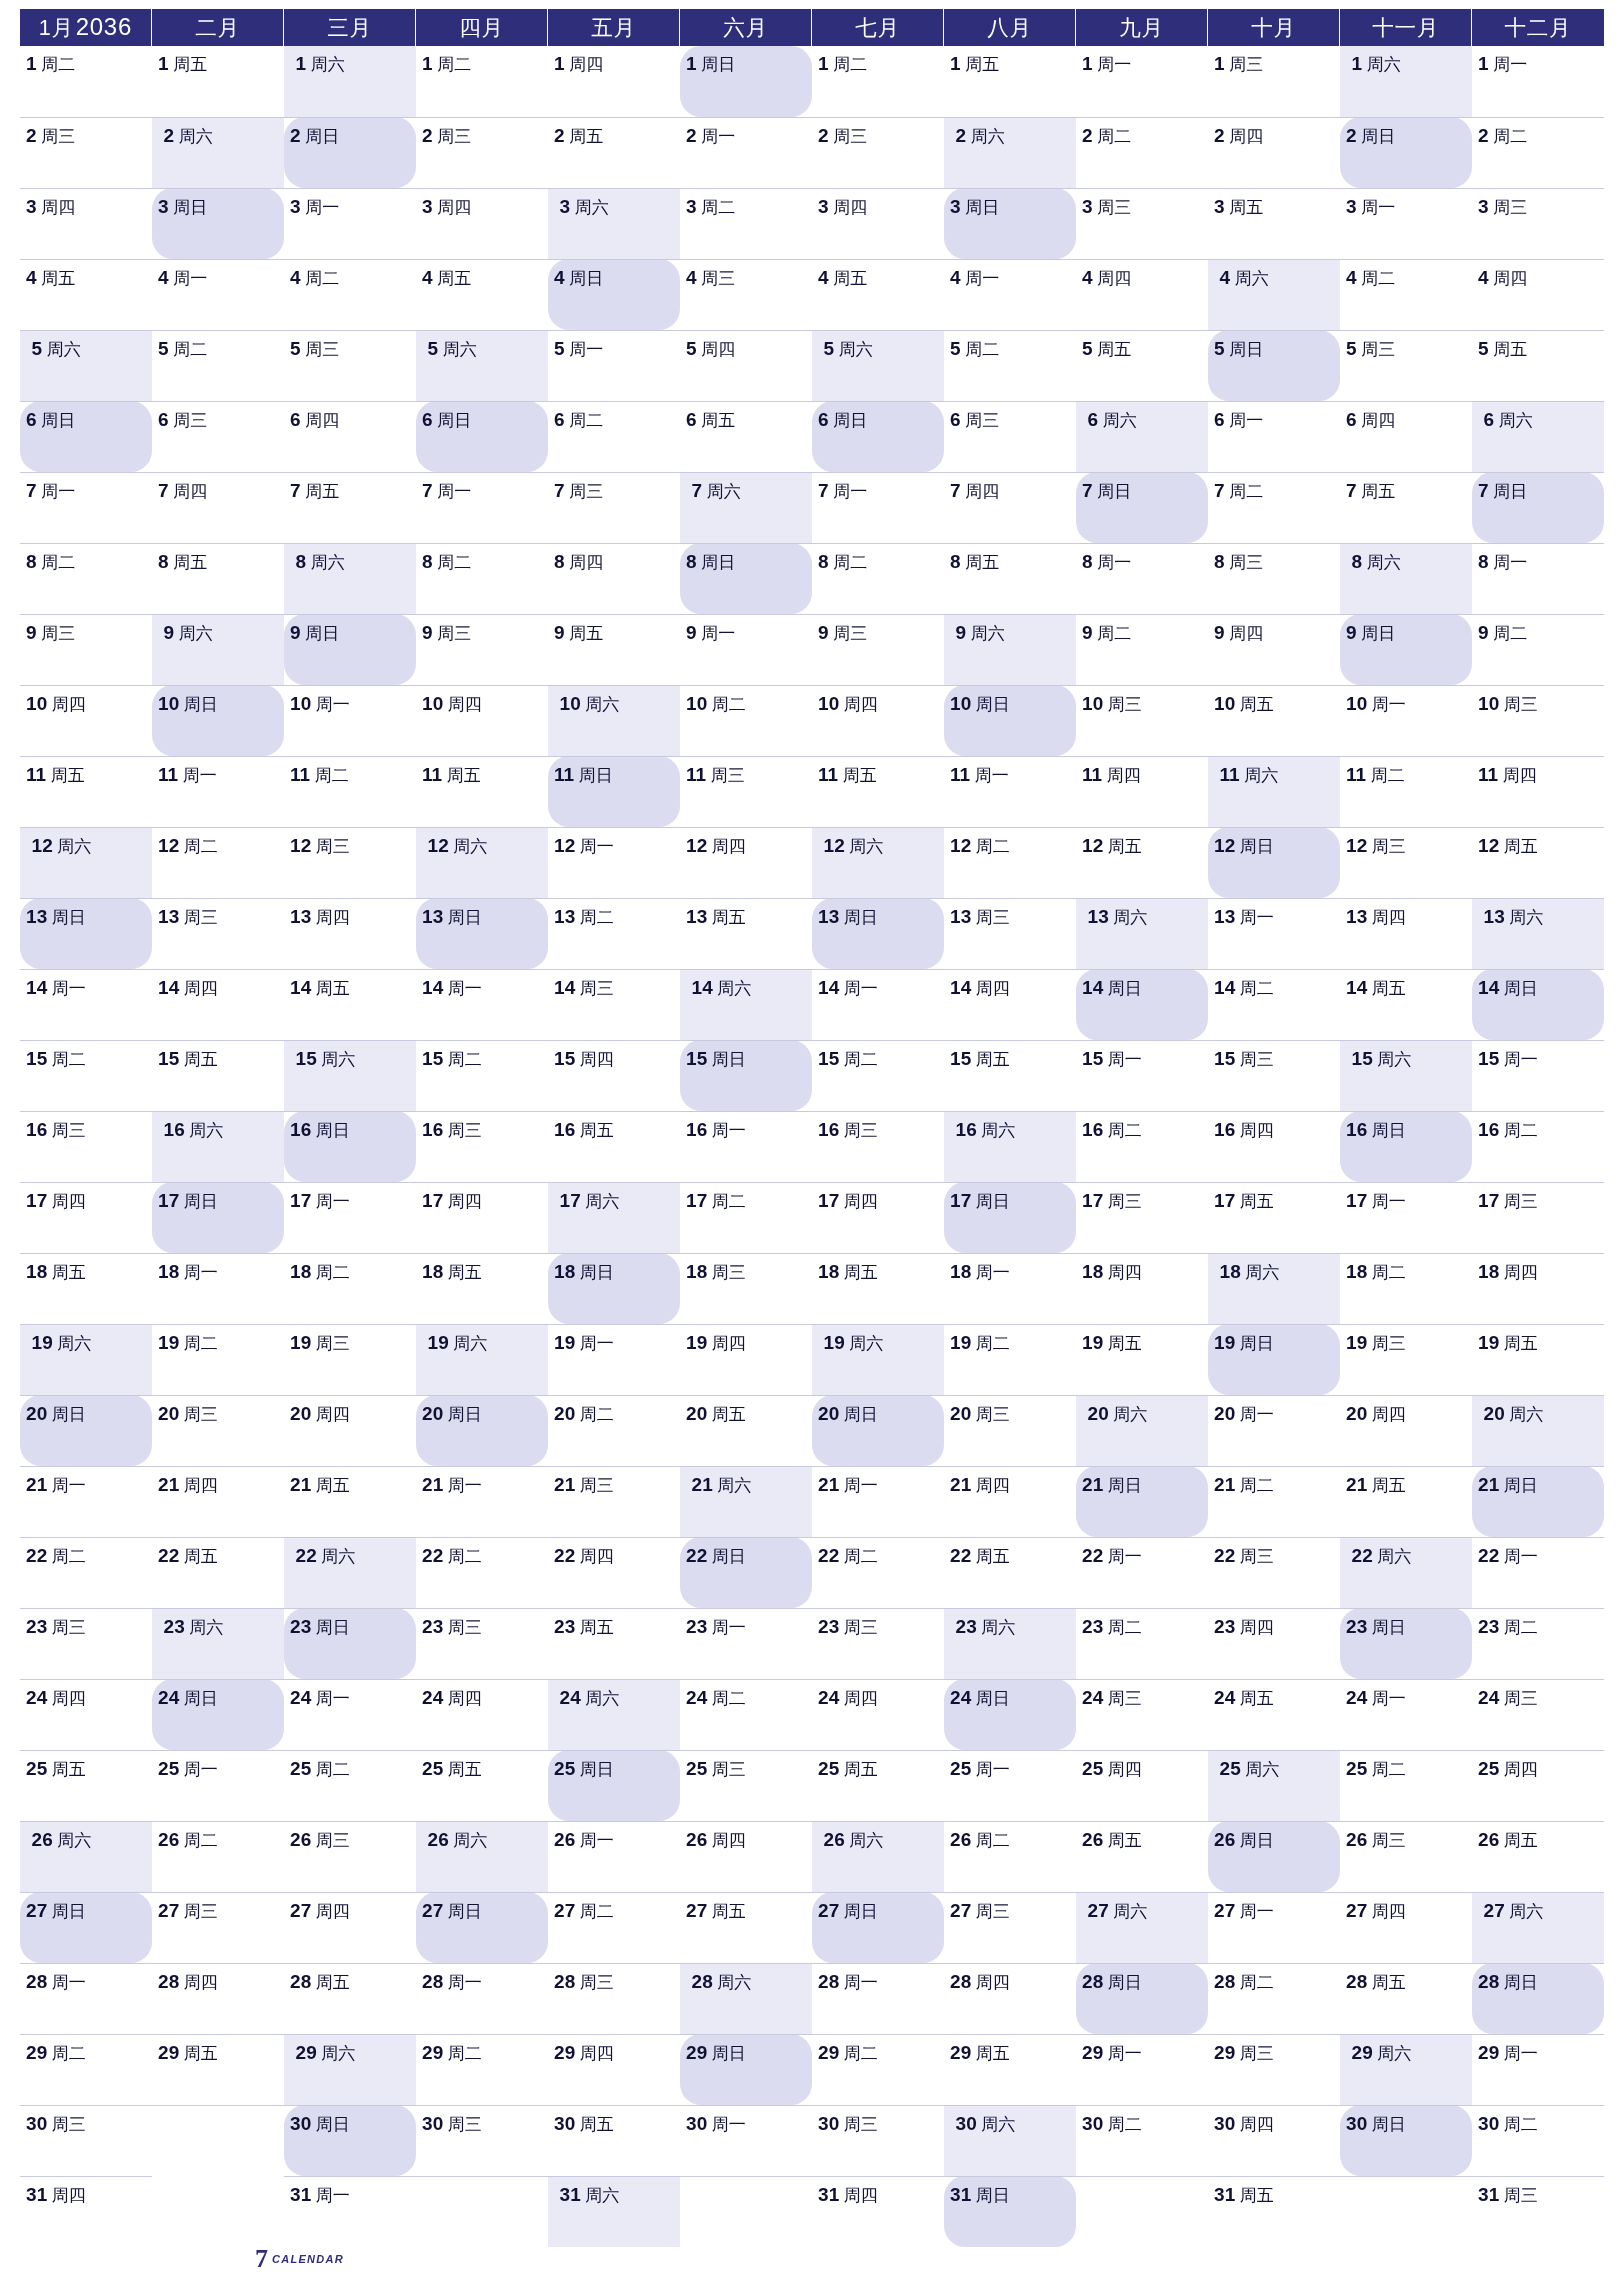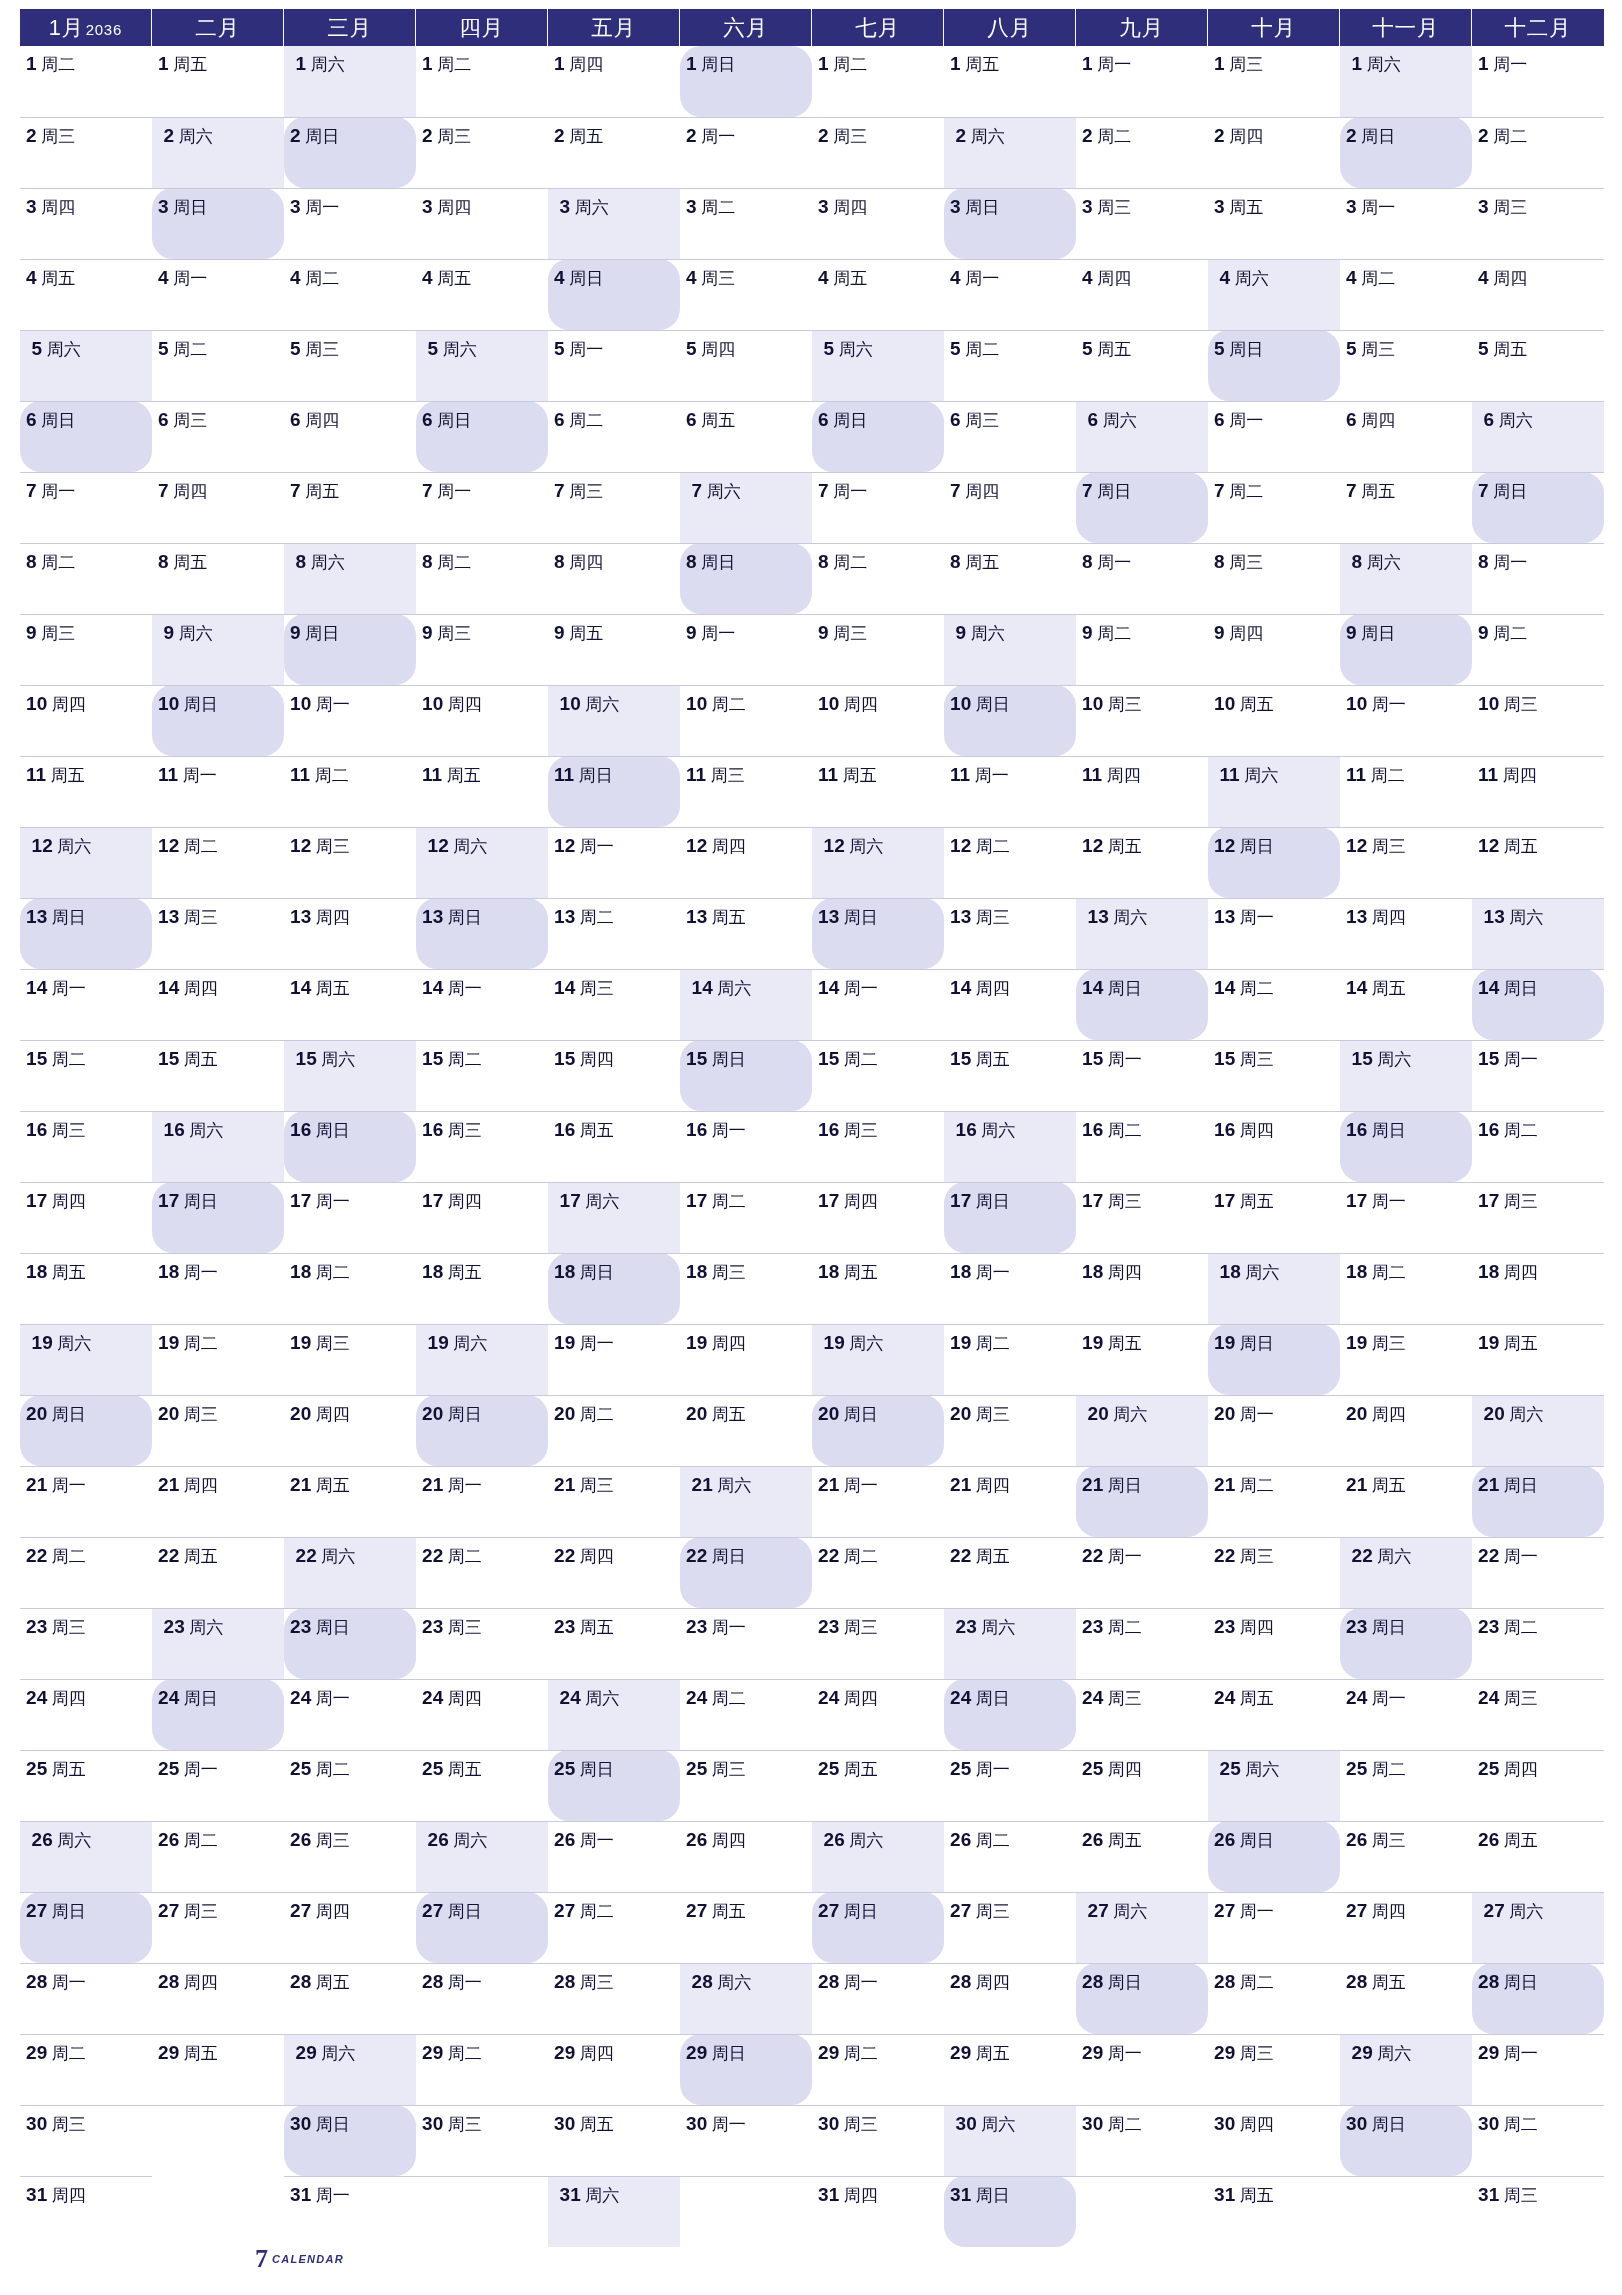--- a/index.html
+++ b/index.html
@@ -37,21 +37,21 @@
     border-left: 1.3px solid #ffffff;
     border-right: 1.3px solid #ffffff;
     letter-spacing: 0.7px;
     padding: 0;
   }
   thead th:first-child { border-left: none; }
   thead th:last-child { border-right: none; }
   thead th .yr {
     display: inline-block;
     margin-left: 2px;
-    font-size: 15px;
+    font-size: 24px;
   }
 
   tbody td {
     height: 71px;
     vertical-align: top;
     padding: 5.9px 5.2px 0 6.5px;
     box-sizing: border-box;
     border-bottom: 1px solid #c9c9dd;
     font-size: 17.7px;
     color: #111133;

